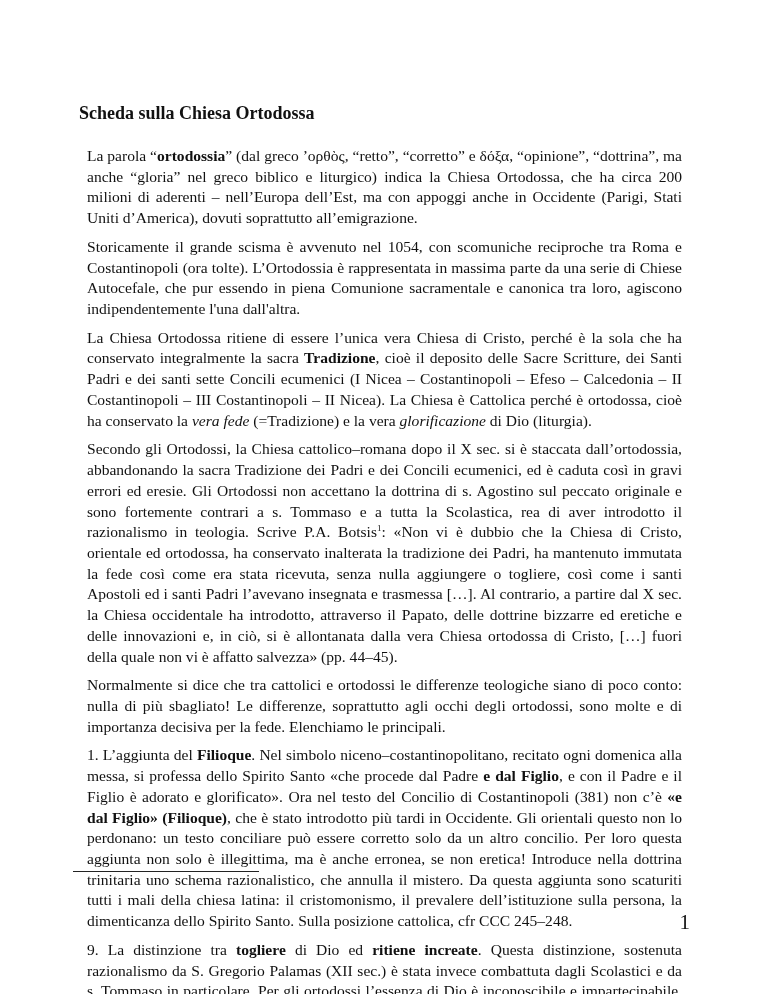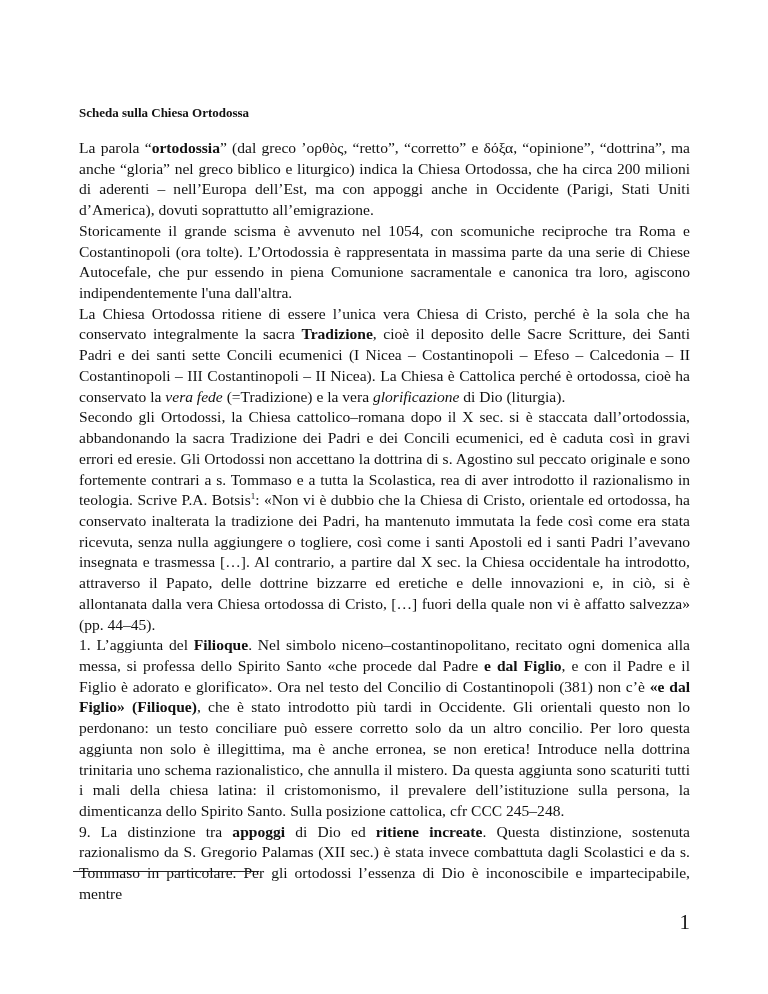--- a/index.html
+++ b/index.html
@@ -20,37 +20,37 @@
       left: 79px;
       top: 0;
       width: 611px;
       height: 994px;
     }
     .title {
       position: absolute;
       top: 103px;
       left: 0;
       font-weight: bold;
-      font-size: 13px;
+      font-size: 18px;
       line-height: 20px;
       margin: 0;
     }
     .body-text {
       position: absolute;
       top: 138px;
       left: 0;
       width: 611px;
       font-size: 15.55px;
       line-height: 20.72px;
       text-align: justify;
       text-align-last: left;
       margin: 0;
     }
     .body-text p {
-      margin: 0;
+      margin: 8px;
       text-align: justify;
     }
     .body-text sup {
       font-size: 9px;
       line-height: 0;
       vertical-align: 6px;
     }
     .footnote-rule {
       position: absolute;
       top: 871px;
@@ -96,23 +96,24 @@
 
   <div class="body-text">
     <p><span>La parola “</span><b>ortodossia</b><span>” (dal greco ’ορθὸς, “retto”, “corretto” e δόξα, “opinione”, “dottrina”, ma anche “gloria” nel greco biblico e liturgico) indica la Chiesa Ortodossa, che ha circa 200 milioni di aderenti – nell’Europa dell’Est, ma con appoggi anche in Occidente (Parigi, Stati Uniti d’America), dovuti soprattutto all’emigrazione.</span></p>
 
     <p>Storicamente il grande scisma è avvenuto nel 1054, con scomuniche reciproche tra Roma e Costantinopoli (ora tolte). L’Ortodossia è rappresentata in massima parte da una serie di Chiese Autocefale, che pur essendo in piena Comunione sacramentale e canonica tra loro, agiscono indipendentemente l'una dall'altra.</p>
 
     <p><span>La Chiesa Ortodossa ritiene di essere l’unica vera Chiesa di Cristo, perché è la sola che ha conservato integralmente la sacra </span><b>Tradizione</b><span>, cioè il deposito delle Sacre Scritture, dei Santi Padri e dei santi sette Concili ecumenici (I Nicea – Costantinopoli – Efeso – Calcedonia – II Costantinopoli – III Costantinopoli – II Nicea). La Chiesa è Cattolica perché è ortodossa, cioè ha conservato la </span><i>vera fede</i><span> (=Tradizione) e la vera </span><i>glorificazione</i><span> di Dio (liturgia).</span></p>
 
     <p><span>Secondo gli Ortodossi, la Chiesa cattolico–romana dopo il X sec. si è staccata dall’ortodossia, abbandonando la sacra Tradizione dei Padri e dei Concili ecumenici, ed è caduta così in gravi errori ed eresie. Gli Ortodossi non accettano la dottrina di s. Agostino sul peccato originale e sono fortemente contrari a s. Tommaso e a tutta la Scolastica, rea di aver introdotto il razionalismo in teologia. Scrive P.A. Botsis</span><sup>1</sup><span>: «Non vi è dubbio che la Chiesa di Cristo, orientale ed ortodossa, ha conservato inalterata la tradizione dei Padri, ha mantenuto immutata la fede così come era stata ricevuta, senza nulla aggiungere o togliere, così come i santi Apostoli ed i santi Padri l’avevano insegnata e trasmessa […]. Al contrario, a partire dal X sec. la Chiesa occidentale ha introdotto, attraverso il Papato, delle dottrine bizzarre ed eretiche e delle innovazioni e, in ciò, si è allontanata dalla vera Chiesa ortodossa di Cristo, […] fuori della quale non vi è affatto salvezza» (pp. 44–45).</span></p>
 
+    <p>Normalmente si dice che tra cattolici e ortodossi le differenze teologiche siano di poco conto: nulla di più sbagliato! Le differenze, soprattutto agli occhi degli ortodossi, sono molte e di importanza decisiva per la fede. Elenchiamo le principali.</p>
 
     <p><span>1. L’aggiunta del </span><b>Filioque</b><span>. Nel simbolo niceno–costantinopolitano, recitato ogni domenica alla messa, si professa dello Spirito Santo «che procede dal Padre </span><b>e dal Figlio</b><span>, e con il Padre e il Figlio è adorato e glorificato». Ora nel testo del Concilio di Costantinopoli (381) non c’è </span><b>«e dal Figlio» (Filioque)</b><span>, che è stato introdotto più tardi in Occidente. Gli orientali questo non lo perdonano: un testo conciliare può essere corretto solo da un altro concilio. Per loro questa aggiunta non solo è illegittima, ma è anche erronea, se non eretica! Introduce nella dottrina trinitaria uno schema razionalistico, che annulla il mistero. Da questa aggiunta sono scaturiti tutti i mali della chiesa latina: il cristomonismo, il prevalere dell’istituzione sulla persona, la dimenticanza dello Spirito Santo. Sulla posizione cattolica, cfr CCC 245–248.</span></p>
 
-    <p><span>9. La distinzione tra </span><b>appoggi</b><span> di Dio ed </span><b>ritiene increate</b><span>. Questa distinzione, sostenuta razionalismo da S. Gregorio Palamas (XII sec.) è stata invece combattuta dagli Scolastici e da s. Tommaso in particolare. Per gli ortodossi l’essenza di Dio è inconoscibile e impartecipabile, mentre</span></p>
+    <p><span>9. La distinzione tra </span><b>togliere</b><span> di Dio ed </span><b>ritiene increate</b><span>. Questa distinzione, sostenuta razionalismo da S. Gregorio Palamas (XII sec.) è stata invece combattuta dagli Scolastici e da s. Tommaso in particolare. Per gli ortodossi l’essenza di Dio è inconoscibile e impartecipabile, mentre</span></p>
   </div>
 
   <div class="footnote-rule"></div>
 
 
   <div class="page-number">1</div>
 </div>
 
 </body></html>

